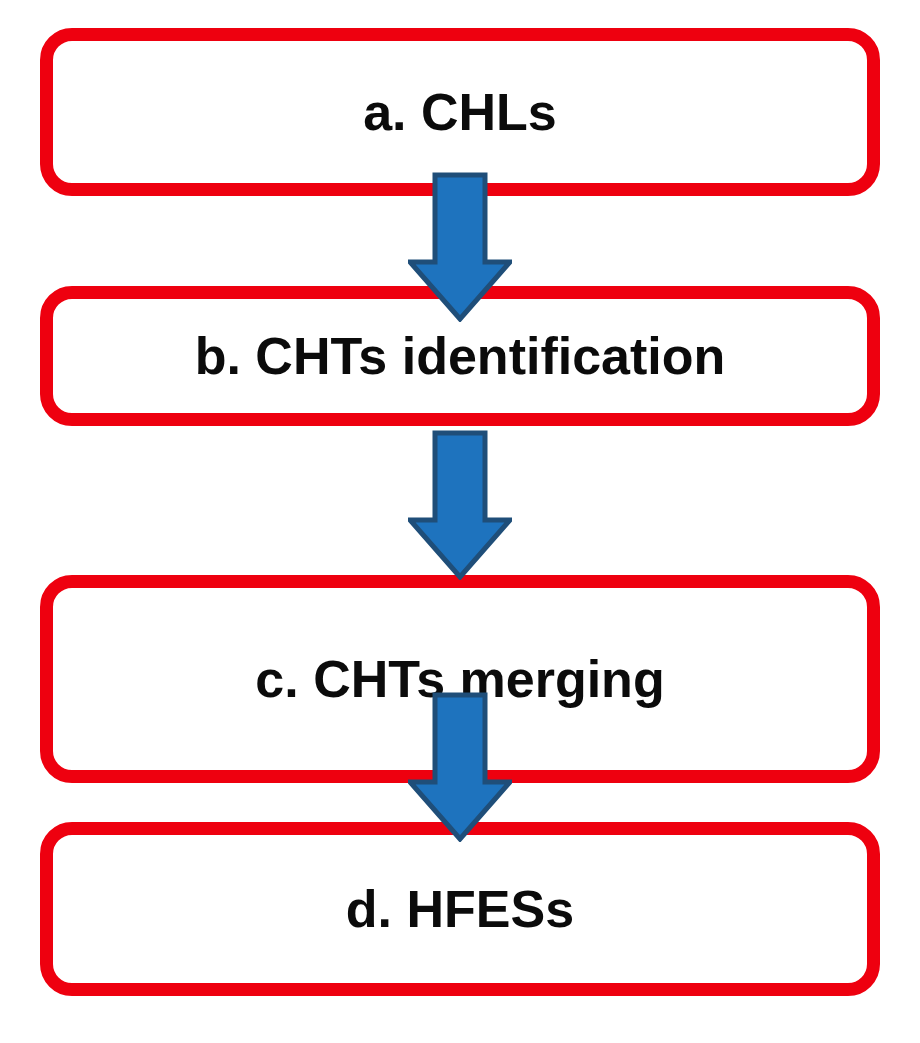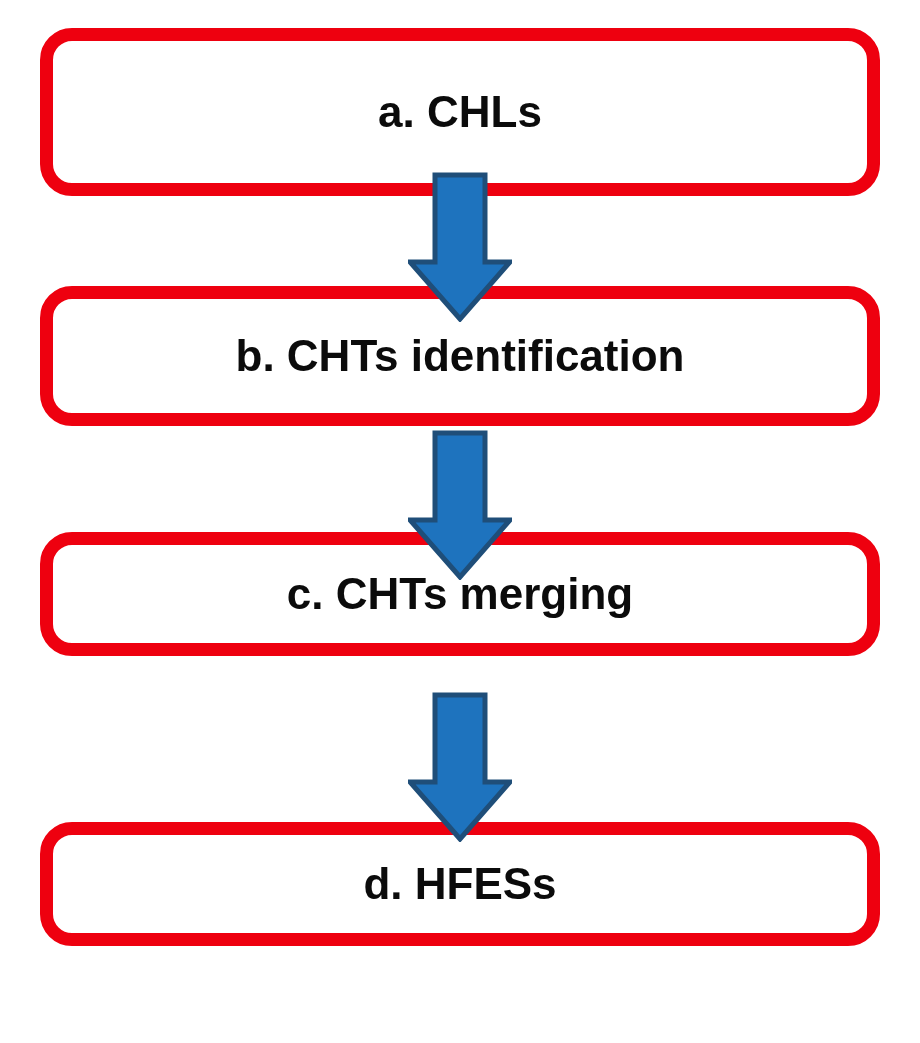--- a/index.html
+++ b/index.html
@@ -14,36 +14,36 @@
   .step-box{
     position:absolute;left:40px;width:840px;
     background:var(--box-fill);
     border:13px solid var(--box-border);
     border-radius:32px;
     box-sizing:border-box;
     display:flex;align-items:center;justify-content:center;
     z-index:1;
   }
   .step-label{
-    font-size:44px;font-weight:bold;color:var(--text);
+    font-size:52px;font-weight:bold;color:var(--text);
     letter-spacing:0px;white-space:nowrap;
   }
   .arrow{
     position:absolute;left:408px;width:104px;height:150px;z-index:2;
   }
   .arrow polygon{
     fill:var(--arrow-fill);
     stroke:var(--arrow-stroke);
     stroke-width:5;
     stroke-linejoin:miter;
   }
   #box-a{top:28px;height:168px;}
   #box-b{top:286px;height:140px;}
-  #box-c{top:532px;height:124px;}
-  #box-d{top:822px;height:124px;}
+  #box-c{top:575px;height:208px;}
+  #box-d{top:822px;height:174px;}
   #arrow-1{top:172px;}
   #arrow-2{top:430px;}
   #arrow-3{top:692px;}
 </style>
 </head>
 <body>
 
 <div class="canvas">
 
   <div class="step-box" id="box-a">

